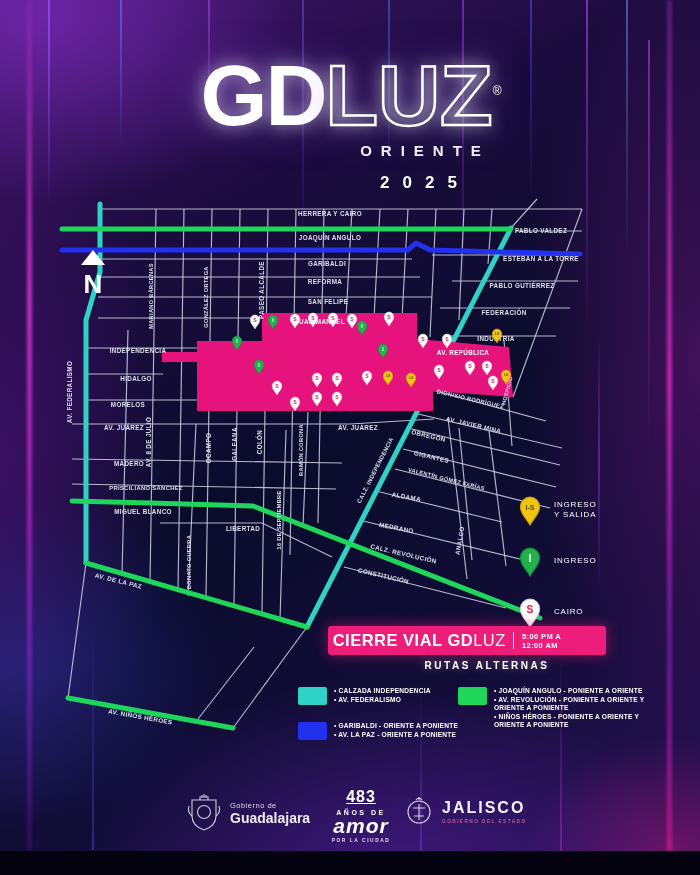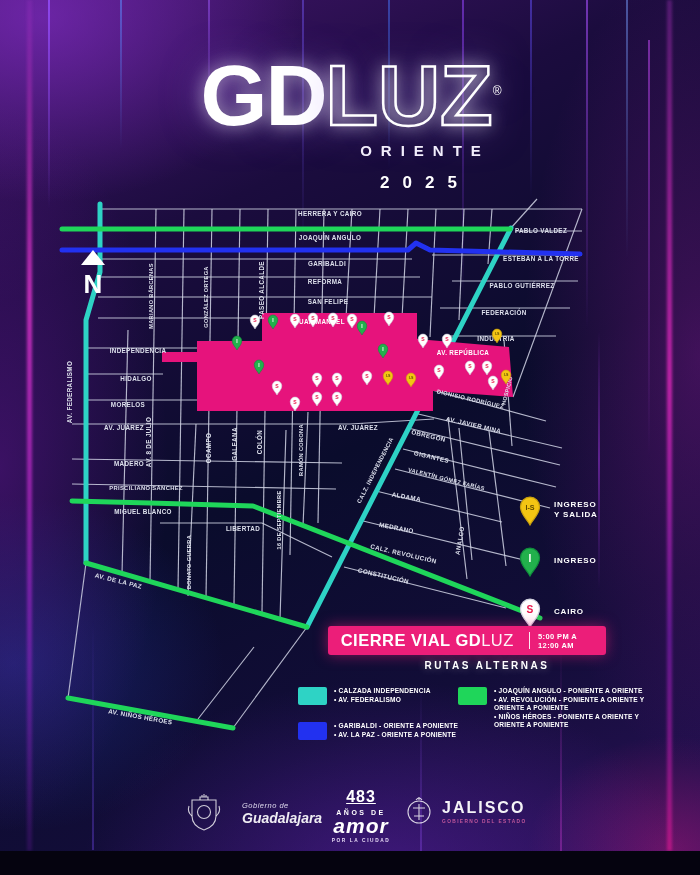--- a/index.html
+++ b/index.html
@@ -29,41 +29,41 @@
   .logo .luz{color:transparent;-webkit-text-stroke:2.5px #fff;font-weight:600;letter-spacing:0px;}
   .logo .reg{font-size:12px;vertical-align:super;-webkit-text-stroke:0;color:#fff;font-weight:400;}
   .festival{margin-top:4px;margin-left:150px;font-size:15px;font-weight:700;letter-spacing:9px;color:#f2eefc;}
   .year{margin-left:150px;font-size:17px;font-weight:700;letter-spacing:13px;color:#fff;margin-top:14px;}
 
   #map-svg{position:absolute;left:0;top:0;width:700px;height:875px;}
 
   
   .legend{position:absolute;left:514px;top:492px;display:flex;flex-direction:column;gap:15px;}
   .legend-row{display:flex;align-items:center;gap:8px;}
-  .legend-label{font-size:8px;font-weight:700;letter-spacing:.8px;line-height:10px;color:#fff;}
+  .legend-label{font-size:8px;font-weight:400;letter-spacing:.8px;line-height:10px;color:#fff;}
 
   
   .banner{position:absolute;left:328px;top:626px;width:278px;height:29px;border-radius:3px;
           display:flex;align-items:center;background:var(--banner-pink);box-shadow:0 0 14px rgba(236,30,121,.55);}
   .banner-title{flex:1;text-align:center;font-size:16.5px;font-weight:800;letter-spacing:.5px;color:#fff;}
   .banner-title .thin{font-weight:300;opacity:.95;}
   .banner-sep{width:1.5px;height:17px;background:#fff;opacity:.9;margin:0 8px 0 2px;}
-  .banner-time{width:58px;font-size:7.5px;font-weight:700;line-height:9px;letter-spacing:.4px;padding-right:10px;}
+  .banner-time{width:58px;font-size:7.5px;font-weight:700;line-height:9px;letter-spacing:.4px;padding-right:26px;}
 
   .rutas-title{position:absolute;left:412px;top:660px;width:150px;text-align:center;
                font-size:10px;font-weight:700;letter-spacing:2.5px;color:#fff;text-shadow:0 0 8px rgba(255,255,255,.4);}
   .ruta-group{position:absolute;display:flex;align-items:flex-start;gap:7px;}
   .swatch{width:29px;height:18px;border-radius:2px;flex:0 0 auto;}
   .swatch.cyan{background:var(--cyan);} .swatch.blue{background:var(--blue);} .swatch.green{background:var(--green);}
   .ruta-lines{font-size:6.6px;font-weight:700;letter-spacing:.2px;line-height:8.5px;color:#fff;max-width:158px;}
   .rg-1{left:298px;top:687px;} .rg-2{left:298px;top:722px;} .rg-3{left:458px;top:687px;}
 
   
   .footer{position:absolute;left:0;top:786px;width:100%;height:70px;}
-  .gob{position:absolute;left:186px;top:6px;display:flex;align-items:center;gap:20px;opacity:.92;font-style:italic;}
+  .gob{position:absolute;left:186px;top:6px;display:flex;align-items:center;gap:8px;opacity:.92;}
   .gob-text .small{font-size:7.5px;letter-spacing:.5px;color:#e9e4f6;}
   .gob-text .big{font-size:14px;font-weight:700;color:#fff;}
   .amor{position:absolute;left:318px;top:0;width:86px;text-align:center;color:#fff;}
   .amor .num{font-size:16px;font-weight:800;letter-spacing:1px;line-height:22px;text-decoration:underline;}
   .amor .anos{font-size:7px;font-weight:700;letter-spacing:2.5px;margin-top:1px;}
   .amor .amor-word{font-size:21px;font-weight:700;font-style:italic;line-height:20px;letter-spacing:1px;}
   .amor .ciudad{font-size:4.8px;font-weight:700;letter-spacing:1.6px;margin-top:2px;color:#e7d9f5;}
   .jalisco{position:absolute;left:404px;top:8px;display:flex;align-items:center;gap:8px;opacity:.95;}
   .jal-text .big{font-size:16px;font-weight:800;letter-spacing:2px;color:#fff;}
   .jal-text .sub{font-size:4.8px;font-weight:700;letter-spacing:1.4px;color:#c95b9e;margin-top:2px;}

